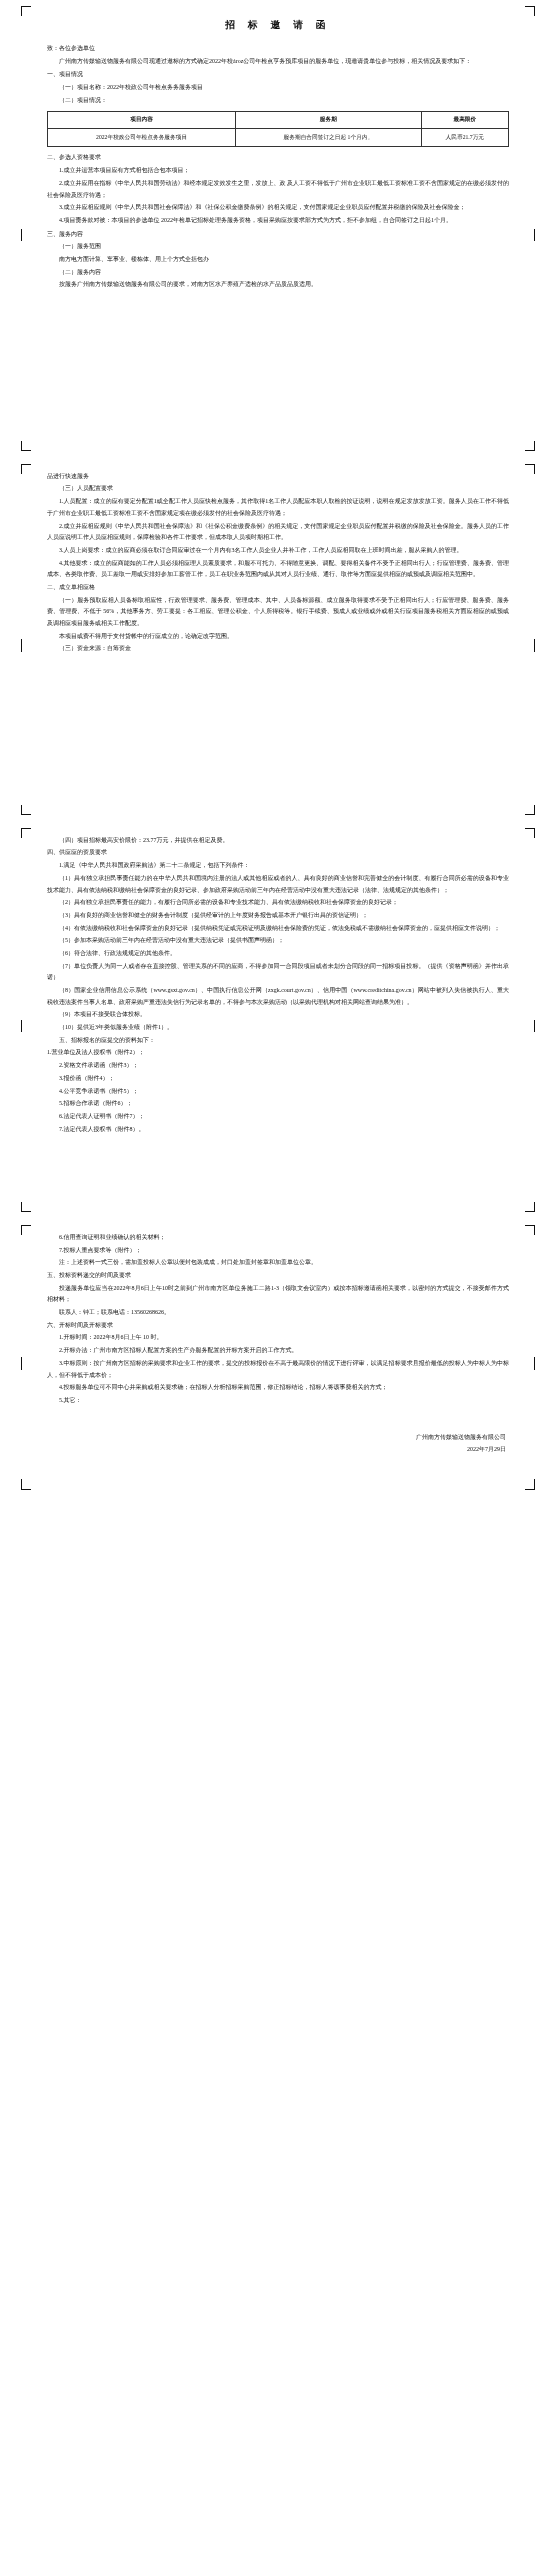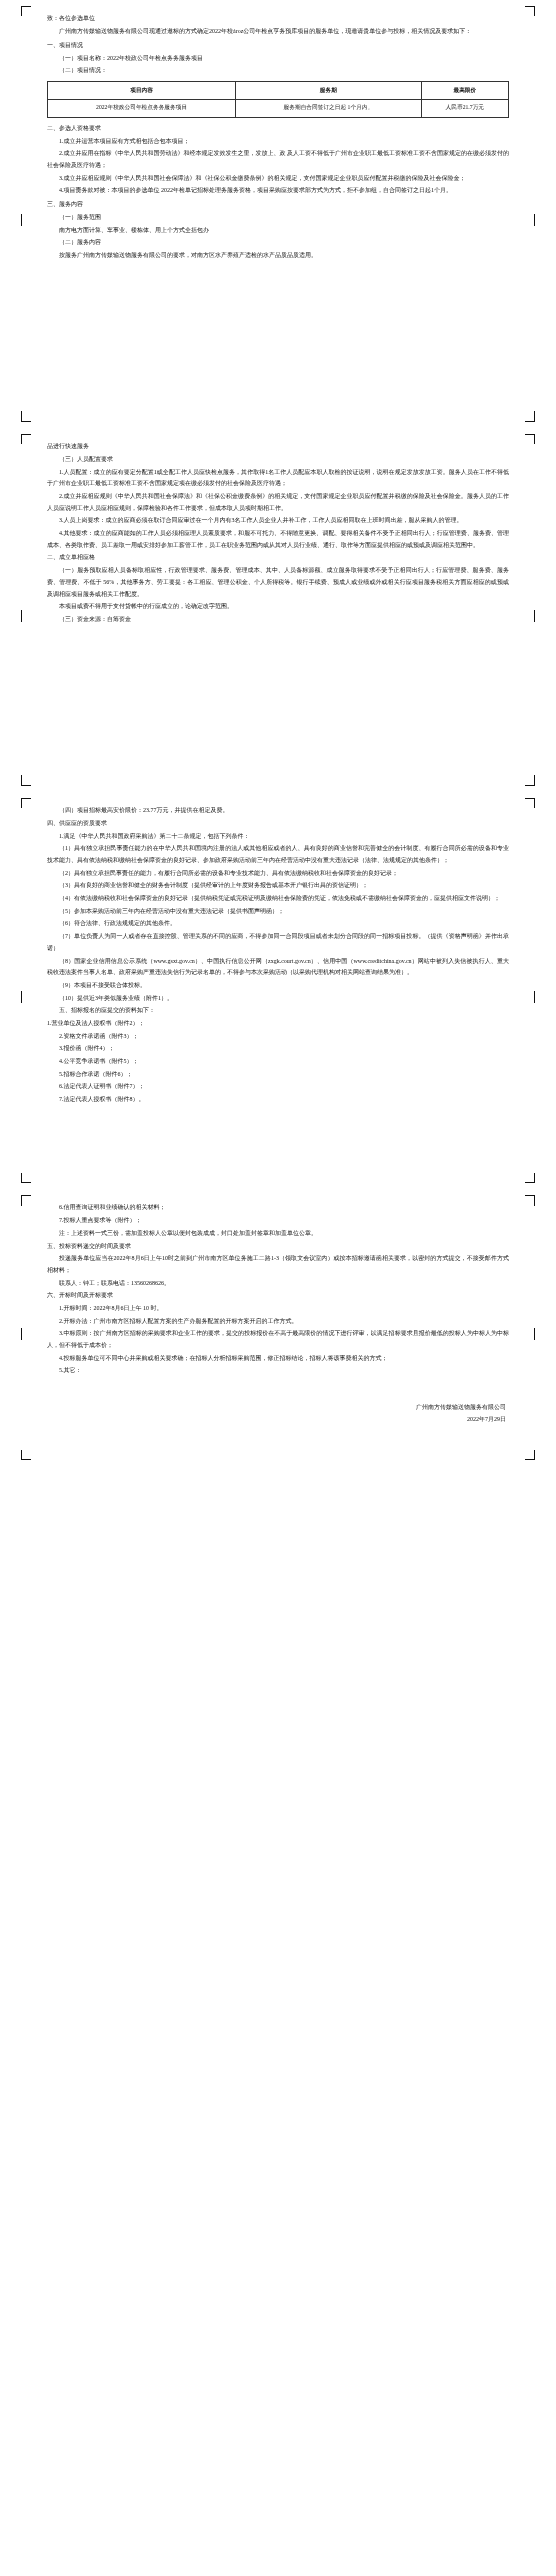--- a/index.html
+++ b/index.html
@@ -85,20 +85,21 @@
 <body>
 
 <div class="page">
   <span class="mark tl"></span>
   <span class="mark tr"></span>
   <span class="mark ml"></span>
   <span class="mark mr"></span>
   <span class="mark bl"></span>
   <span class="mark br"></span>
 
+  <div class="doc-title">招 标 邀 请 函</div>
 
   <p class="salutation">致：各位参选单位</p>
   <p class="ind1">广州南方传媒输送物服务有限公司现通过邀标的方式确定2022年校ároz公司年检点亨务预库项目的服务单位，现邀请贵单位参与投标，相关情况及要求如下：</p>
 
   <div class="h-sec">一、项目情况</div>
   <p class="ind1">（一）项目名称：2022年校政公司年检点务务服务项目</p>
   <p class="ind1">（二）项目情况：</p>
 
   <table class="t">
     <thead>

